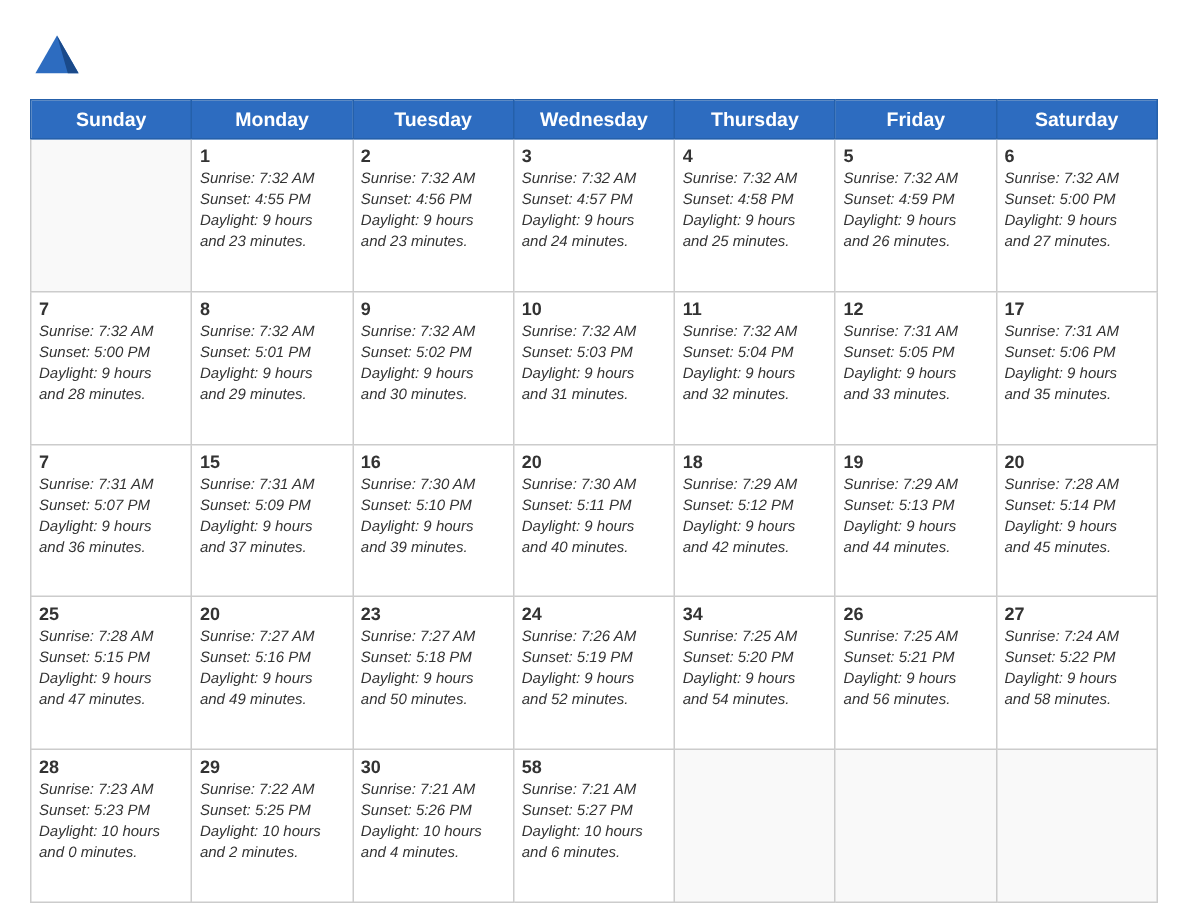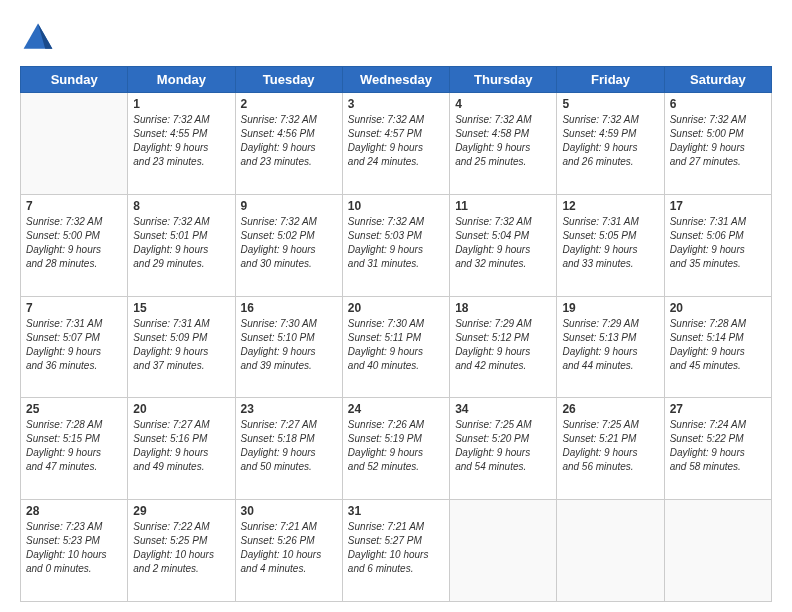--- a/index.html
+++ b/index.html
@@ -254,21 +254,21 @@
           </td>
           <td>
             <span class="day-num">29</span>
             <div class="cell-text">Sunrise: 7:22 AM<br>Sunset: 5:25 PM<br>Daylight: 10 hours<br>and 2 minutes.</div>
           </td>
           <td>
             <span class="day-num">30</span>
             <div class="cell-text">Sunrise: 7:21 AM<br>Sunset: 5:26 PM<br>Daylight: 10 hours<br>and 4 minutes.</div>
           </td>
           <td>
-            <span class="day-num">31</span>
+            <span class="day-num">58</span>
             <div class="cell-text">Sunrise: 7:21 AM<br>Sunset: 5:27 PM<br>Daylight: 10 hours<br>and 6 minutes.</div>
           </td>
           <td class="empty"></td>
           <td class="empty"></td>
           <td class="empty"></td>
         </tr>
       </tbody>
   </table>
 </div>
 

